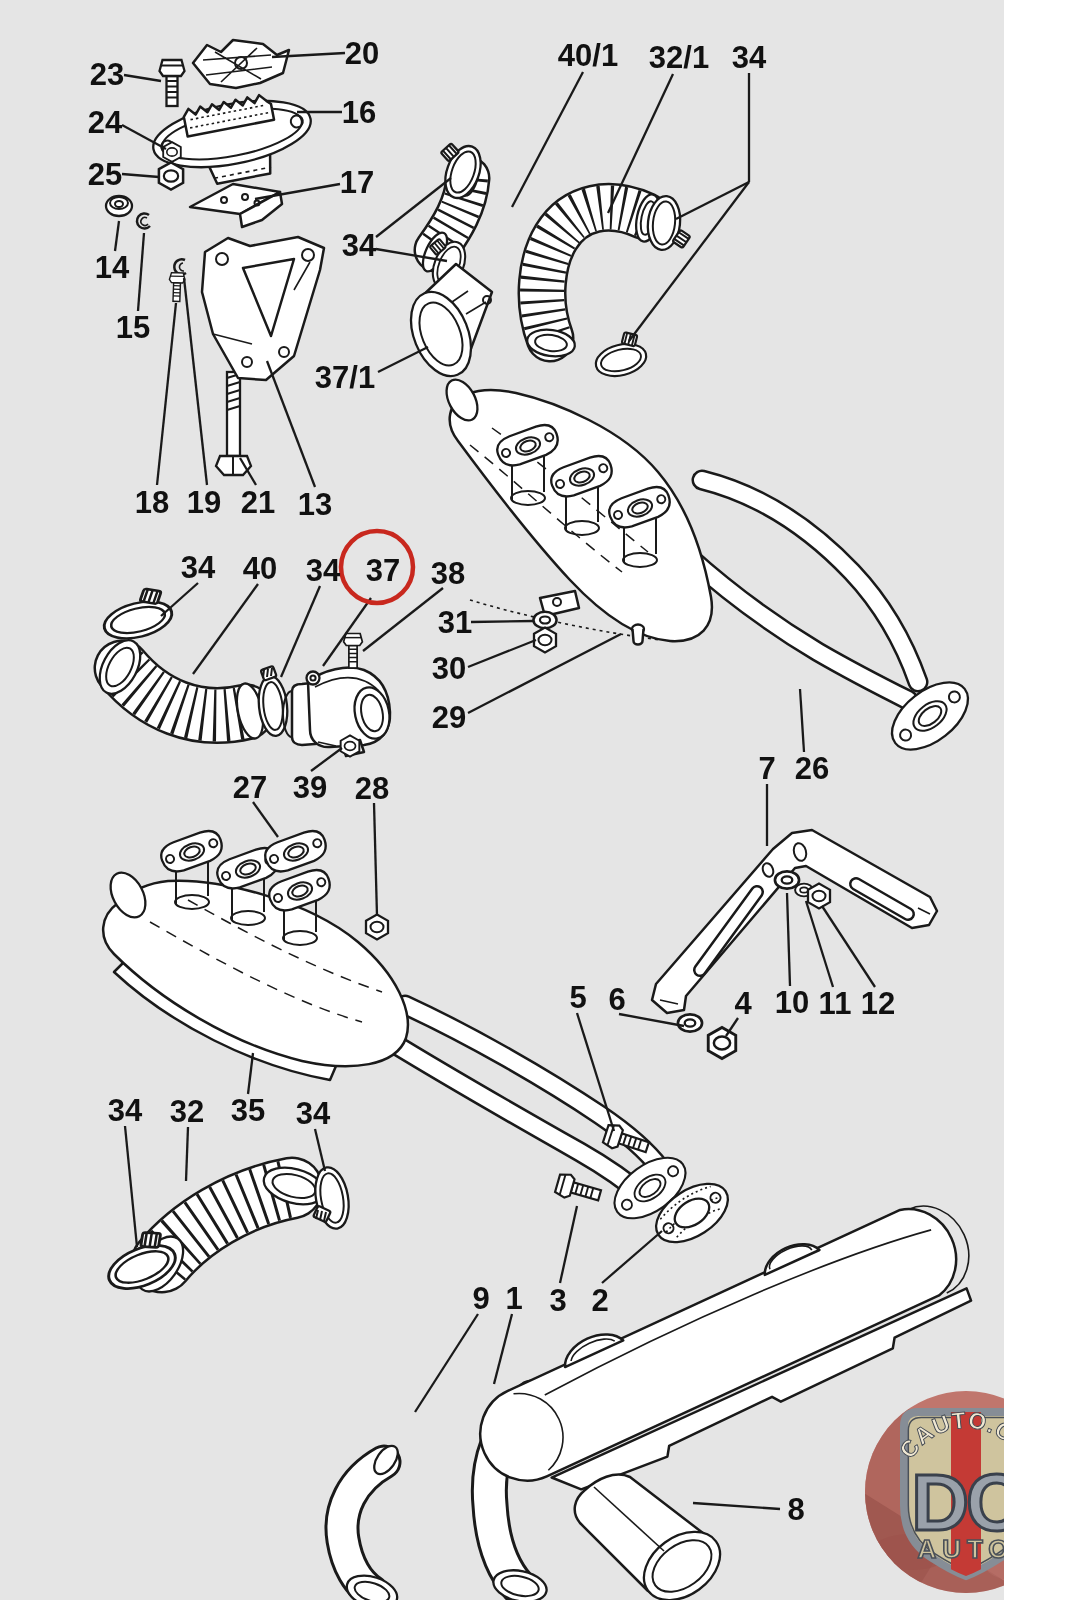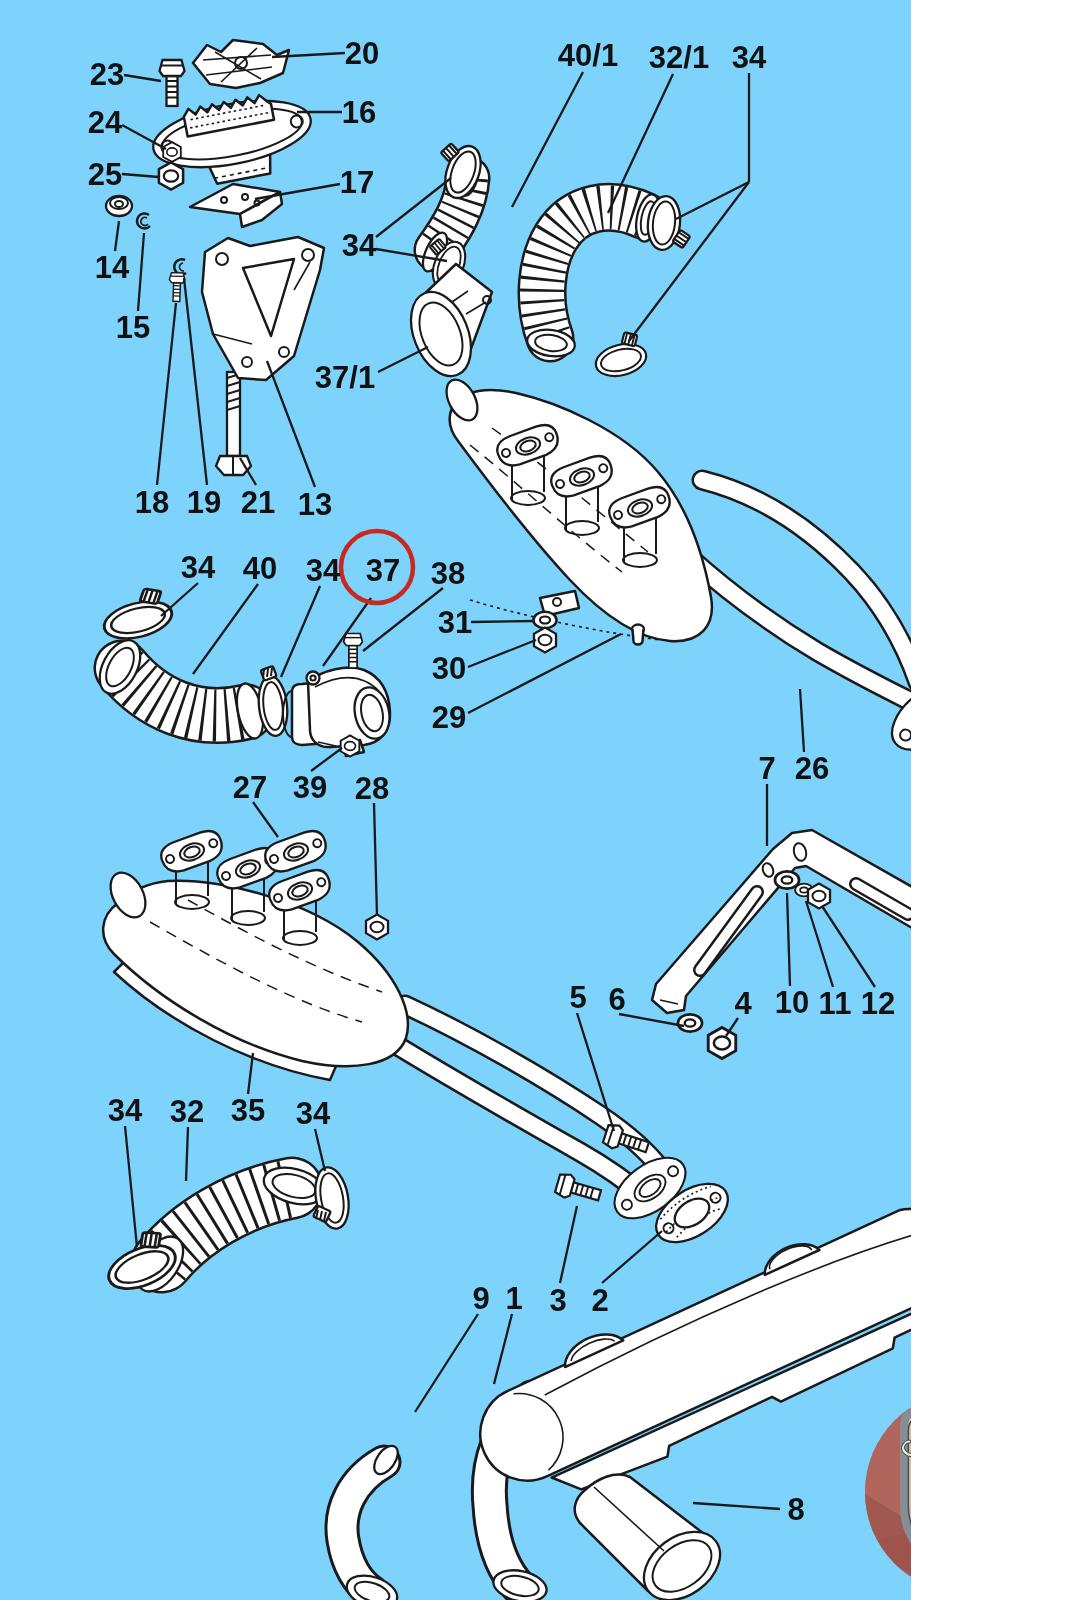--- a/index.html
+++ b/index.html
@@ -1,16 +1,16 @@
 <!DOCTYPE html>
 <html><head>
 <meta charset="utf-8">
 <style>
   html,body{margin:0;padding:0;background:#ffffff;}
-  .stage{position:relative;width:911px;height:1600px;background:#7dd3fc;overflow:hidden;
+  .stage{position:relative;width:1004px;height:1600px;background:#e5e5e5;overflow:hidden;
          font-family:"Liberation Sans",sans-serif;text-align:right;}
   svg{display:block}
   .pw{fill:#ffffff;stroke:#1a1a1a;stroke-width:2.3;}
   .pn{fill:none;stroke:#1a1a1a;stroke-width:2;}
   .ln{fill:none;stroke:#1a1a1a;stroke-width:2.5;stroke-linejoin:round;}
   .lnw{fill:#ffffff;stroke:#1a1a1a;stroke-width:2.5;stroke-linejoin:round;}
   .thin{fill:none;stroke:#1a1a1a;stroke-width:1.6;}
   .hint{fill:none;stroke:#1a1a1a;stroke-width:1.5;stroke-dasharray:11 8;}
   .hoseO{fill:none;stroke:#1a1a1a;stroke-linecap:round;}
   .hoseW{fill:none;stroke:#ffffff;stroke-linecap:round;}

